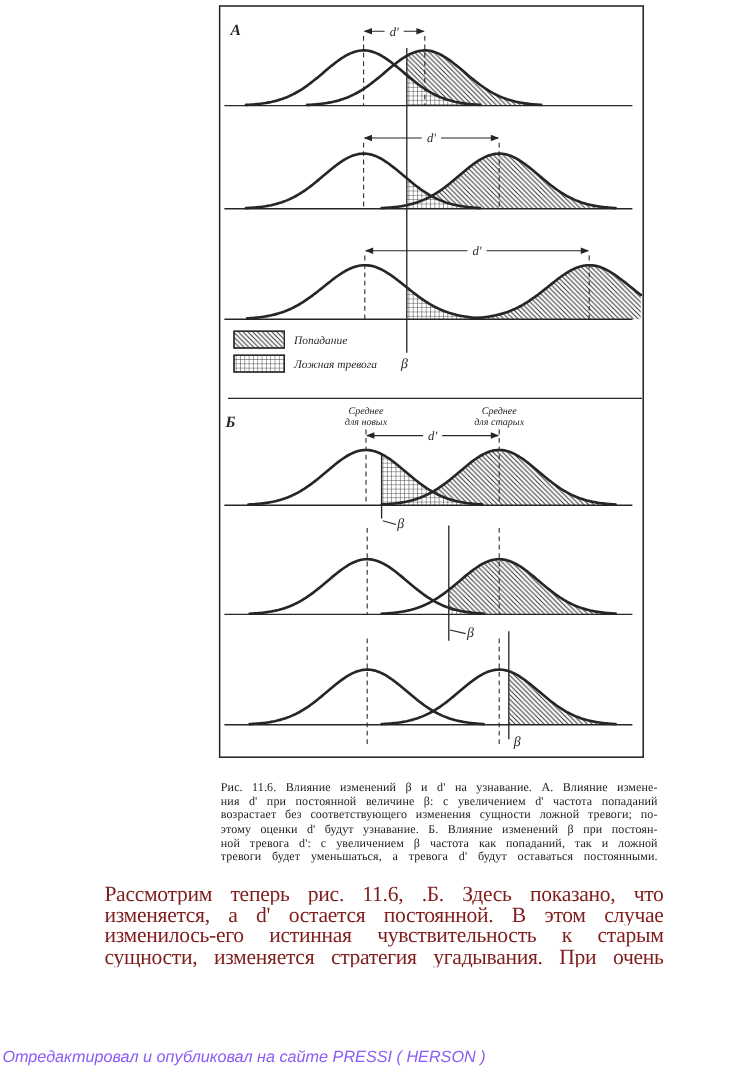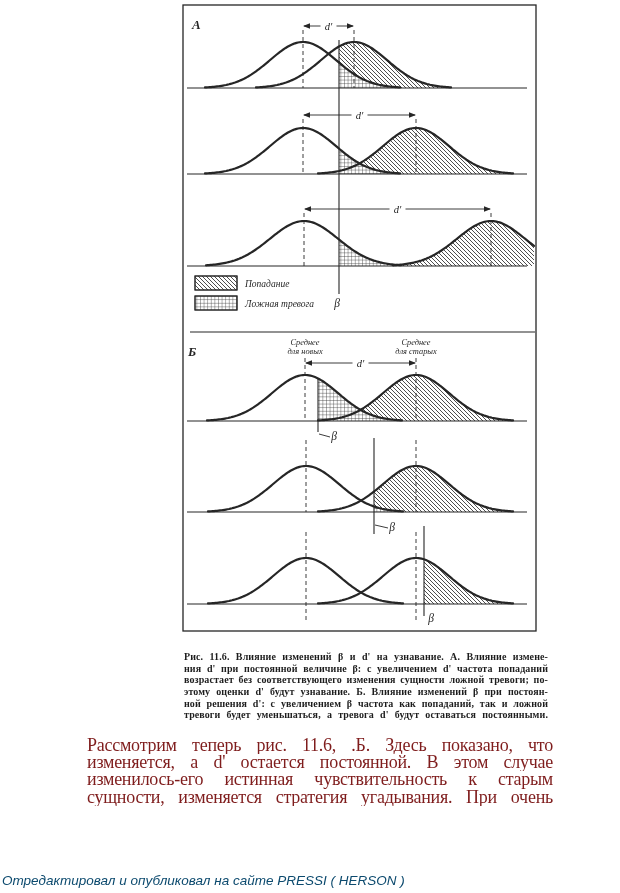--- a/index.html
+++ b/index.html
@@ -5,21 +5,21 @@
   html,body{margin:0;padding:0;}
   body{
     width:620px;height:893px;background:#ffffff;position:relative;overflow:hidden;
     font-family:"Liberation Serif",serif;
   }
   .page{position:absolute;inset:0;}
   .fig{position:absolute;left:182px;top:4px;width:355px;height:628px;margin:0;}
   .fig svg{display:block;width:355px;height:628px;}
   .caption{
     position:absolute;left:184px;top:651px;width:364px;
-    font-size:10px;line-height:11.7px;font-weight:bold;color:#1d1d1d;letter-spacing:.1px;
+    font-size:10px;line-height:11.7px;font-weight:normal;color:#1d1d1d;letter-spacing:.1px;
   }
   .caption .cline{text-align:justify;text-align-last:justify;height:11.7px;overflow:hidden;}
   .bodytext{
     position:absolute;left:87px;top:737px;width:466px;
     font-size:18px;line-height:17.2px;color:#7f1d1d;letter-spacing:-.25px;
   }
   .bodytext .bline{text-align:justify;text-align-last:justify;height:17.2px;overflow:hidden;}
   .footer-credit{
     position:absolute;left:2px;top:872px;width:600px;
     font-family:"Liberation Sans",sans-serif;font-style:italic;font-size:13.5px;line-height:18px;
@@ -133,26 +133,26 @@
           <text x="63" y="303" font-family="&quot;Liberation Serif&quot;,serif" font-size="9.5" font-style="italic" font-weight="normal" text-anchor="start" fill="#262626">Ложная тревога</text>
         </g>
     </svg>
   </figure>
 
   <div class="caption">
     <div class="cline">Рис. 11.6. Влияние изменений β и d' на узнавание. А. Влияние измене-</div>
     <div class="cline">ния d' при постоянной величине β: с увеличением d' частота попаданий</div>
     <div class="cline">возрастает без соответствующего изменения сущности ложной тревоги; по-</div>
     <div class="cline">этому оценки d' будут узнавание. Б. Влияние изменений β при постоян-</div>
-    <div class="cline">ной решения d': с увеличением β частота как попаданий, так и ложной</div>
+    <div class="cline">ной тревога d': с увеличением β частота как попаданий, так и ложной</div>
     <div class="cline">тревоги будет уменьшаться, а тревога d' будут оставаться постоянными.</div>
   </div>
 
   <div class="bodytext">
     <div class="bline">Рассмотрим теперь рис. 11.6, .Б. Здесь показано, что происходит, когда величина β</div>
     <div class="bline">изменяется, а d' остается постоянной. В этом случае испытуемый изменяет критерий, на</div>
     <div class="bline">изменилось-его истинная чувствительность к старым элементам осталась прежней. В</div>
     <div class="bline">сущности, изменяется стратегия угадывания. При очень низких значениях β элементу</div>
   </div>
 
-  <div class="footer-credit" style="color: #0c4a6e;">Отредактировал и опубликовал на сайте PRESSI ( HERSON )</div>
+  <div class="footer-credit" style="color: #8b5cf6;">Отредактировал и опубликовал на сайте PRESSI ( HERSON )</div>
 
 </div>
 
 </body></html>

